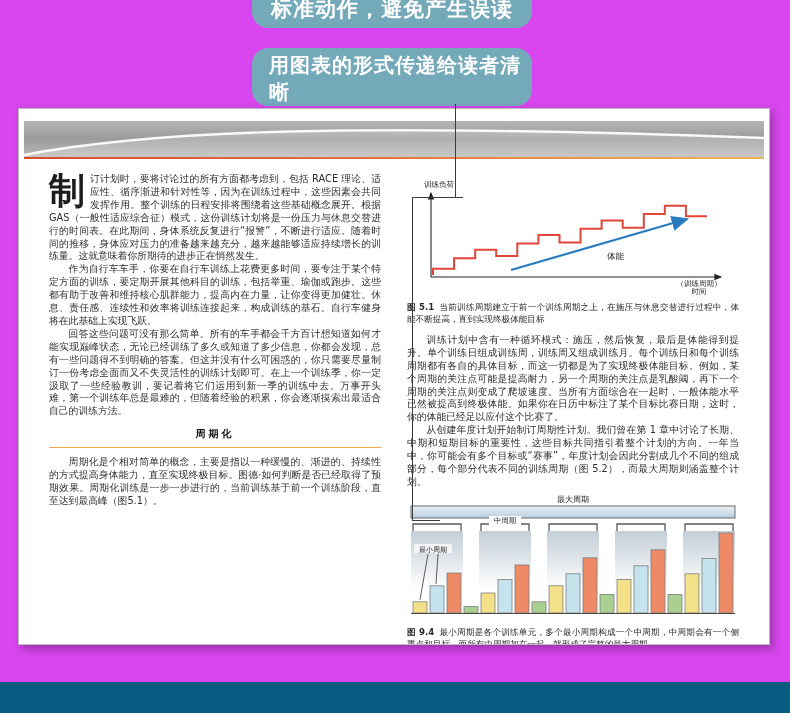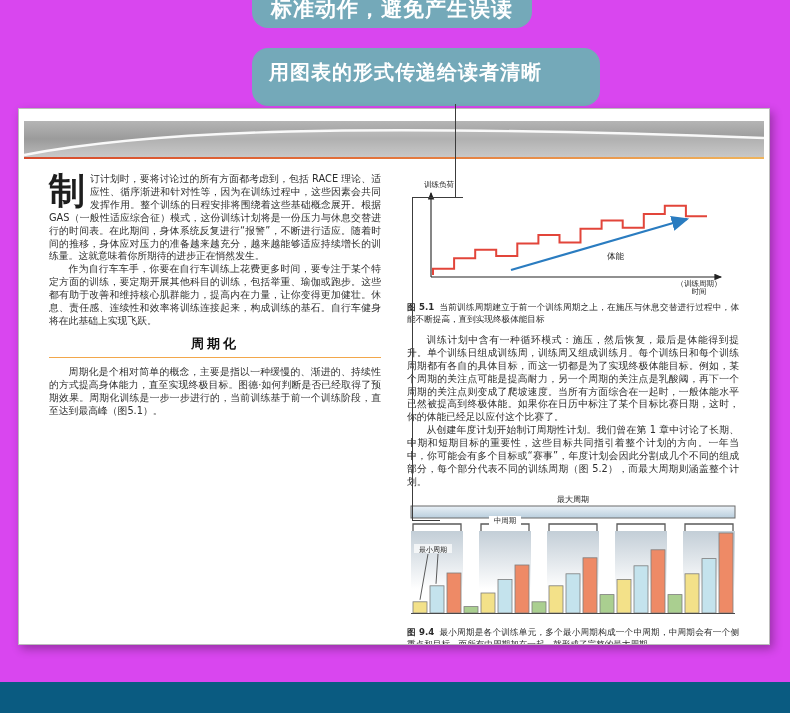--- a/index.html
+++ b/index.html
@@ -4,37 +4,37 @@
 <style>
   html,body{margin:0;padding:0;}
   body{background:#e9e8e5;font-family:"DejaVu Sans","Liberation Sans",sans-serif;}
   .canvas{position:relative;width:790px;height:713px;margin:0 auto;background:#d946ef;overflow:hidden;}
 
   
   .callout{position:absolute;background:#74a9b9;color:#fff;font-weight:bold;border-radius:16px;
            box-sizing:border-box;letter-spacing:1px;}
   .callout-top{left:252px;top:-30px;width:280px;height:58px;display:flex;align-items:flex-end;
                justify-content:center;padding-bottom:5px;font-size:21px;white-space:nowrap;}
-  .callout-main{left:252px;top:48px;width:348px;height:58px;padding:11px 0 0 17px;font-size:20px;line-height:27px;}
+  .callout-main{left:252px;top:48px;width:280px;height:58px;padding:4px 0 0 17px;font-size:20px;line-height:27px;}
 
   
   .leader{position:absolute;background:#3c3c3c;z-index:5;}
 
   
   .page{position:absolute;left:18px;top:108px;width:752px;height:537px;background:#ffffff;
         border:1px solid #bcbcbc;box-shadow:3px 4px 9px rgba(0,0,0,0.30);box-sizing:border-box;overflow:hidden;}
   .band{margin:12px 5px 0 5px;height:36px;background:linear-gradient(180deg,#b5b5b5 0%,#9b9b9b 50%,#b9b9b9 100%);position:relative;overflow:hidden;}
   .accent-line{margin:0 5px;height:2px;background:linear-gradient(90deg,#d74b2d 0%,#e2703a 45%,#efb45c 100%);}
 
   .columns{display:flex;gap:26px;padding:14px 30px 0 30px;}
   .col{width:332px;font-size:9.8px;line-height:12.9px;color:#2e2e2e;text-align:justify;}
   .col p{margin:0;text-indent:2em;}
   .col p.first{text-indent:0;}
   .dropcap{float:left;font-size:36px;line-height:32px;font-weight:bold;color:#1d1d1d;padding:2px 5px 0 0;}
-  .section-heading{margin:10px 0 8px 0;text-align:center;font-size:13px;font-weight:bold;color:#111;
+  .section-heading{margin:10px 0 8px 0;text-align:center;font-size:10px;font-weight:bold;color:#111;
                    letter-spacing:3px;border-bottom:1.5px solid #f2a74b;padding-bottom:6px;text-indent:0;}
   .figure{margin:4px 0 2px 0;}
   .caption{font-size:8.6px;line-height:12.5px;color:#2b2b2b;margin:2px 0 8px 0;text-align:justify;}
   .caption .cap-label{font-weight:bold;margin-right:5px;}
 
   
   .bottom-banner{position:absolute;left:0;bottom:0;width:790px;height:31px;background:#0a5b81;}
 </style>
 </head>
 <body>
@@ -62,20 +62,21 @@
     </div>
     <div class="accent-line"></div>
 
     <div class="columns">
 
       <div class="col">
         <p class="first">
           <span class="dropcap">制</span><span>订计划时，要将讨论过的所有方面都考虑到，包括 RACE 理论、适应性、循序渐进和针对性等，因为在训练过程中，这些因素会共同发挥作用。整个训练的日程安排将围绕着这些基础概念展开。根据 GAS（一般性适应综合征）模式，这份训练计划将是一份压力与休息交替进行的时间表。在此期间，身体系统反复进行“报警”，不断进行适应。随着时间的推移，身体应对压力的准备越来越充分，越来越能够适应持续增长的训练量。这就意味着你所期待的进步正在悄然发生。</span>
         </p>
         <p>作为自行车车手，你要在自行车训练上花费更多时间，要专注于某个特定方面的训练，要定期开展其他科目的训练，包括举重、瑜伽或跑步。这些都有助于改善和维持核心肌群能力，提高内在力量，让你变得更加健壮。休息、责任感、连续性和效率将训练连接起来，构成训练的基石。自行车健身将在此基础上实现飞跃。</p>
+        <p>回答这些问题可没有那么简单。所有的车手都会千方百计想知道如何才能实现巅峰状态，无论已经训练了多久或知道了多少信息，你都会发现，总有一些问题得不到明确的答案。但这并没有什么可困惑的，你只需要尽量制订一份考虑全面而又不失灵活性的训练计划即可。在上一个训练季，你一定汲取了一些经验教训，要记着将它们运用到新一季的训练中去。万事开头难，第一个训练年总是最难的，但随着经验的积累，你会逐渐摸索出最适合自己的训练方法。</p>
         <h2 class="section-heading">周期化</h2>
         <p>周期化是个相对简单的概念，主要是指以一种缓慢的、渐进的、持续性的方式提高身体能力，直至实现终极目标。图德·如何判断是否已经取得了预期效果。周期化训练是一步一步进行的，当前训练基于前一个训练阶段，直至达到最高峰（图5.1）。</p>
       </div>
 
       <div class="col">
         <div class="figure" id="fig51"><svg width="332" height="118" viewBox="0 0 332 118">
               <defs>
                 <marker id="mBlk" markerWidth="8" markerHeight="8" refX="6" refY="3" orient="auto">
                   <path d="M0,0 L7,3 L0,6 Z" fill="#222222"></path>
                 </marker>

